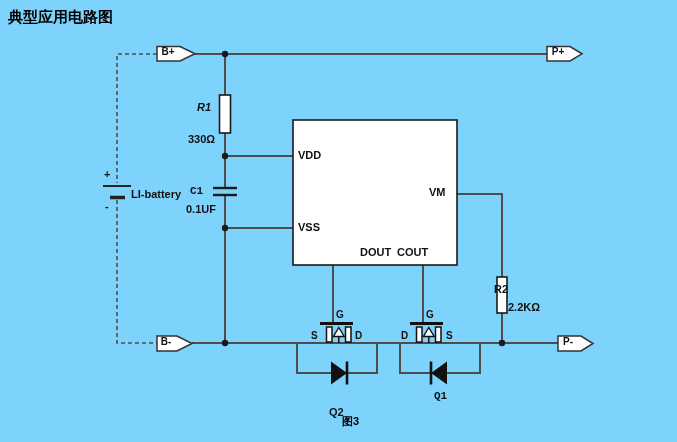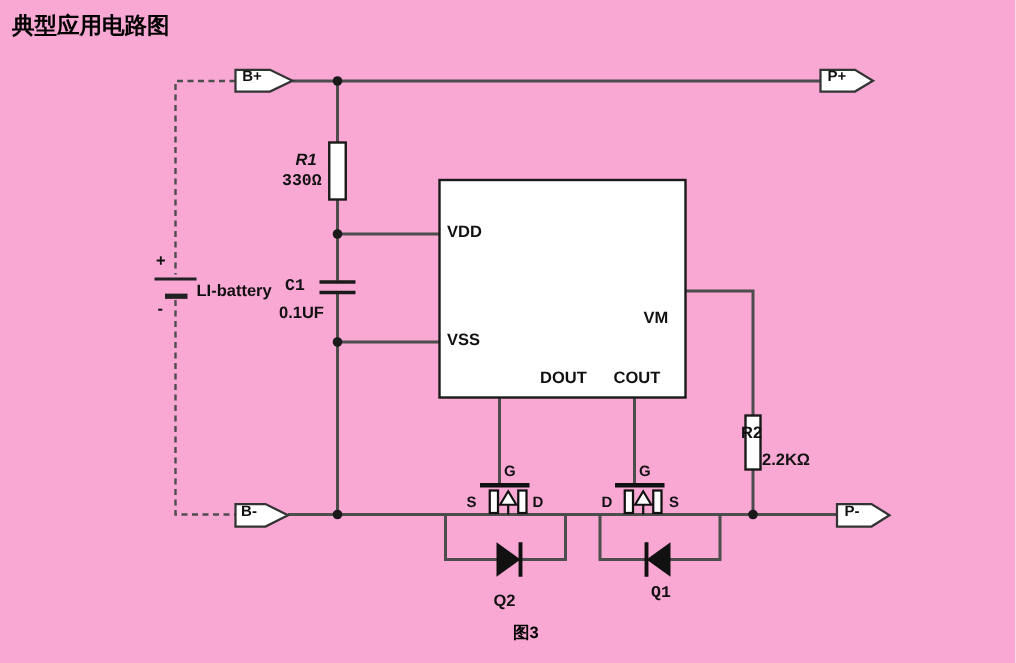--- a/index.html
+++ b/index.html
@@ -1,20 +1,20 @@
 <!DOCTYPE html>
 <html><head>
 <meta charset="utf-8">
 <style>
   html, body { margin: 0; padding: 0; background: #ffffff; }
   .canvas {
     position: relative;
     width: 677px;
     height: 442px;
-    background: #f9a8d4;
+    background: #7dd3fc;
     font-family: "Liberation Sans", "DejaVu Sans", sans-serif;
     color: #111111;
     overflow: hidden;
   }
   .wires-svg { position: absolute; left: 0; top: 0; }
   .lbl {
     position: absolute;
     font-size: 11px;
     font-weight: 700;
     color: #111111;
@@ -127,40 +127,40 @@
   <div class="page-title">典型应用电路图</div>
   <div class="fig-caption">图3</div>
 
   <span class="lbl term" style="left:156px; top:47px;">B+</span>
   <span class="lbl term" style="left:546px; top:47px;">P+</span>
   <span class="lbl term" style="left:154px; top:337px;">B-</span>
   <span class="lbl term" style="left:556px; top:337px;">P-</span>
 
   <span class="lbl" style="left:298px; top:150px;">VDD</span>
   <span class="lbl" style="left:298px; top:222px;">VSS</span>
-  <span class="lbl" style="left:429px; top:187px;margin-top:20px;">VM</span>
+  <span class="lbl" style="left:429px; top:187px;">VM</span>
   <span class="lbl" style="left:320px; top:247px;padding-left:40px;">DOUT</span>
-  <span class="lbl" style="left:409px; top:247px;">COUT</span>
+  <span class="lbl" style="left:397px; top:247px;">COUT</span>
 
   <span class="lbl" style="left:197px; top:102px;font-style:italic;">R1</span>
-  <span class="lbl" style="left:188px; top:116px;font-family:Liberation Mono, monospace;">330Ω</span>
+  <span class="lbl" style="left:188px; top:134px;">330Ω</span>
 
   <span class="lbl" style="left:190px; top:186px;font-family:Liberation Mono, monospace;">C1</span>
   <span class="lbl" style="left:186px; top:204px;">0.1UF</span>
 
   <span class="lbl" style="left:494px; top:284px;">R2</span>
   <span class="lbl" style="left:508px; top:302px;">2.2KΩ</span>
 
   <span class="lbl" style="left:104px; top:169px;">+</span>
   <span class="lbl" style="left:105px; top:201px;">-</span>
   <span class="lbl" style="left:131px; top:189px;text-align:right;">LI-battery</span>
 
   <span class="lbl small" style="left:336px; top:310px;">G</span>
   <span class="lbl small" style="left:311px; top:331px;">S</span>
   <span class="lbl small" style="left:355px; top:331px;">D</span>
-  <span class="lbl" style="left:329px; top:396px;">Q2</span>
+  <span class="lbl" style="left:329px; top:407px;">Q2</span>
 
   <span class="lbl small" style="left:426px; top:310px;">G</span>
   <span class="lbl small" style="left:401px; top:331px;">D</span>
   <span class="lbl small" style="left:446px; top:331px;">S</span>
   <span class="lbl" style="left:434px; top:391px;font-family:Liberation Mono, monospace;">Q1</span>
 
 </div>
 
 </body></html>

